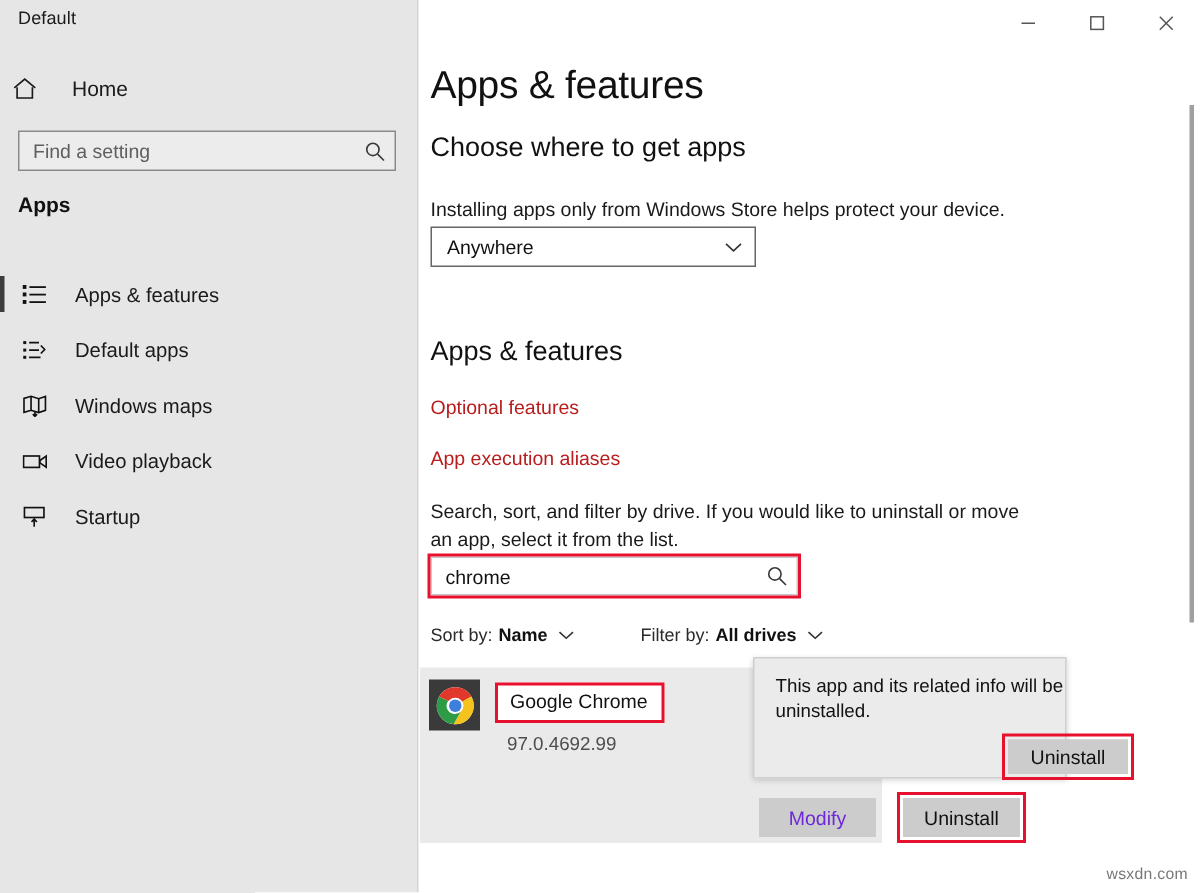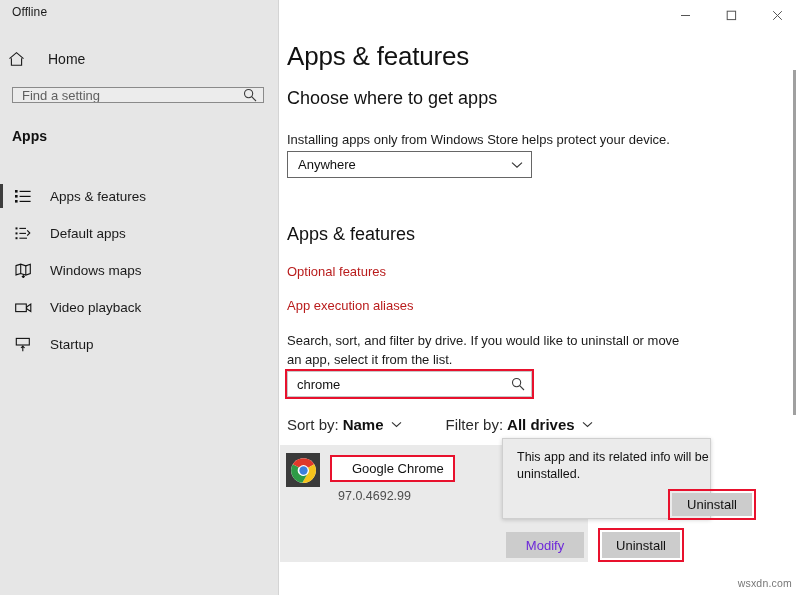--- a/index.html
+++ b/index.html
@@ -43,21 +43,21 @@
     display: flex; align-items: center; justify-content: flex-start;
     color: #1a1a1a;
   }
   .home-row .label {
     font-size: 14px; color: #1a1a1a;
     margin-left: 14px;
   }
   .search-wrap {
     position: absolute;
     left: 12px; top: 87px;
-    width: 252px; height: 16px;
+    width: 252px; height: 27px;
     background: #ececec;
     border: 1px solid #8a8a8a;
     display: flex; align-items: center;
   }
   .search-wrap input {
     border: none; outline: none; background: transparent;
     font-family: "Liberation Sans", sans-serif;
     font-size: 13px; color: #5a5a5a;
     padding-left: 9px;
     flex: 1 1 auto;
@@ -139,21 +139,21 @@
     font-size: 13px; color: #1a1a1a; line-height: 19px;
   }
   .link-text {
     position: absolute;
     font-size: 13px; color: #b91c1c;
     cursor: default;
   }
   .combo {
     position: absolute;
     left: 9px; top: 151px;
-    width: 245px; height: 27px;
+    width: 217px; height: 27px;
     border: 1px solid #666;
     background: #fff;
     display: flex; align-items: center;
   }
   .combo .val {
     font-size: 13px; color: #111; padding-left: 10px; flex: 1 1 auto;
   }
   .combo .chev {
     width: 28px; display: flex; align-items: center; justify-content: center;
     color: #333;
@@ -174,21 +174,21 @@
     padding-left: 9px; flex: 1 1 auto; height: 100%;
   }
   .appsearch .mag {
     width: 26px; display: flex; align-items: center; justify-content: center;
     color: #3a3a3a;
   }
   .sortrow {
     position: absolute;
     left: 9px; top: 416px;
     display: flex; align-items: center;
-    font-size: 15px; color: #1a1a1a;
+    font-size: 12px; color: #1a1a1a;
   }
   .sortrow .grp { display: flex; align-items: center; cursor: default; }
   .sortrow .lbl { color: #2b2b2b; }
   .sortrow .valb { font-weight: bold; margin-left: 4px; color: #111; }
   .sortrow .chev { margin-left: 7px; color: #333; display: flex; align-items: center; }
   .sortrow .gap { width: 44px; }
 
   .app-row {
     position: absolute;
     left: 2px; top: 445px;
@@ -200,21 +200,21 @@
     left: 6px; top: 8px;
     width: 34px; height: 34px;
     background: #3a3a3a;
     display: flex; align-items: center; justify-content: center;
   }
   .app-name-box {
     position: absolute;
     left: 50px; top: 10px;
     border: 2px solid #e8112d;
     background: #ffffff;
-    padding: 2px 9px 3px 20px;
+    padding: 2px 9px 3px 8px;
   }
   .app-name-box .t { font-size: 13px; color: #111; white-space: nowrap; }
   .app-version {
     position: absolute;
     left: 58px; top: 44px;
     font-size: 12.5px; color: #4e4e4e;
   }
 
   .flyout {
     position: absolute;
@@ -277,21 +277,21 @@
     letter-spacing: .2px;
   }
 </style>
 </head>
 <body>
 
 <div id="app">
 
   <div class="sidebar">
 
-    <div class="settings-title">Offline</div>
+    <div class="settings-title">Default</div>
 
     <div class="home-row">
       <span class="glyph">
         <svg width="17" height="16" viewBox="0 0 17 16" fill="none" stroke="#1a1a1a" stroke-width="1.1">
           <path d="M1.5 7.6 L8.5 1.7 L15.5 7.6"></path>
           <path d="M3.4 7.2 V14.3 H13.6 V7.2"></path>
         </svg>
       </span>
       <span class="label">Home</span>
     </div>

